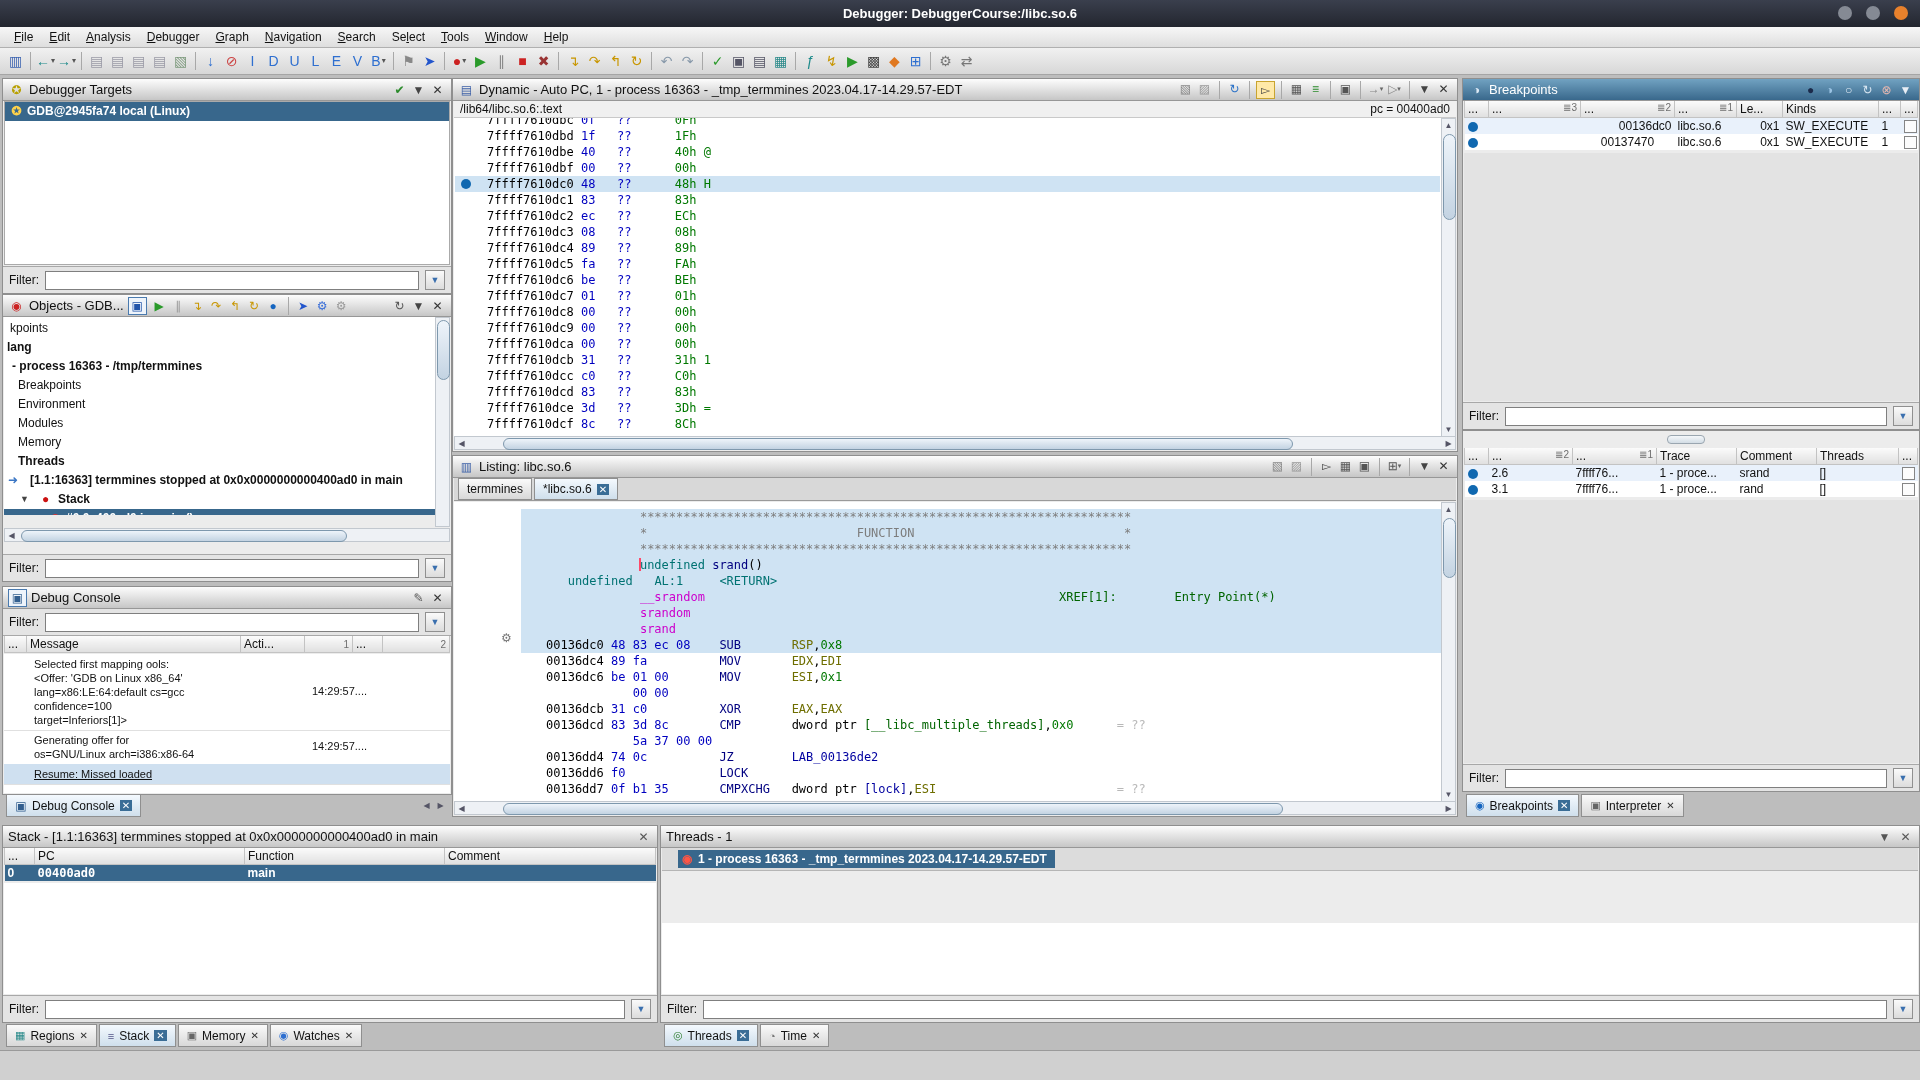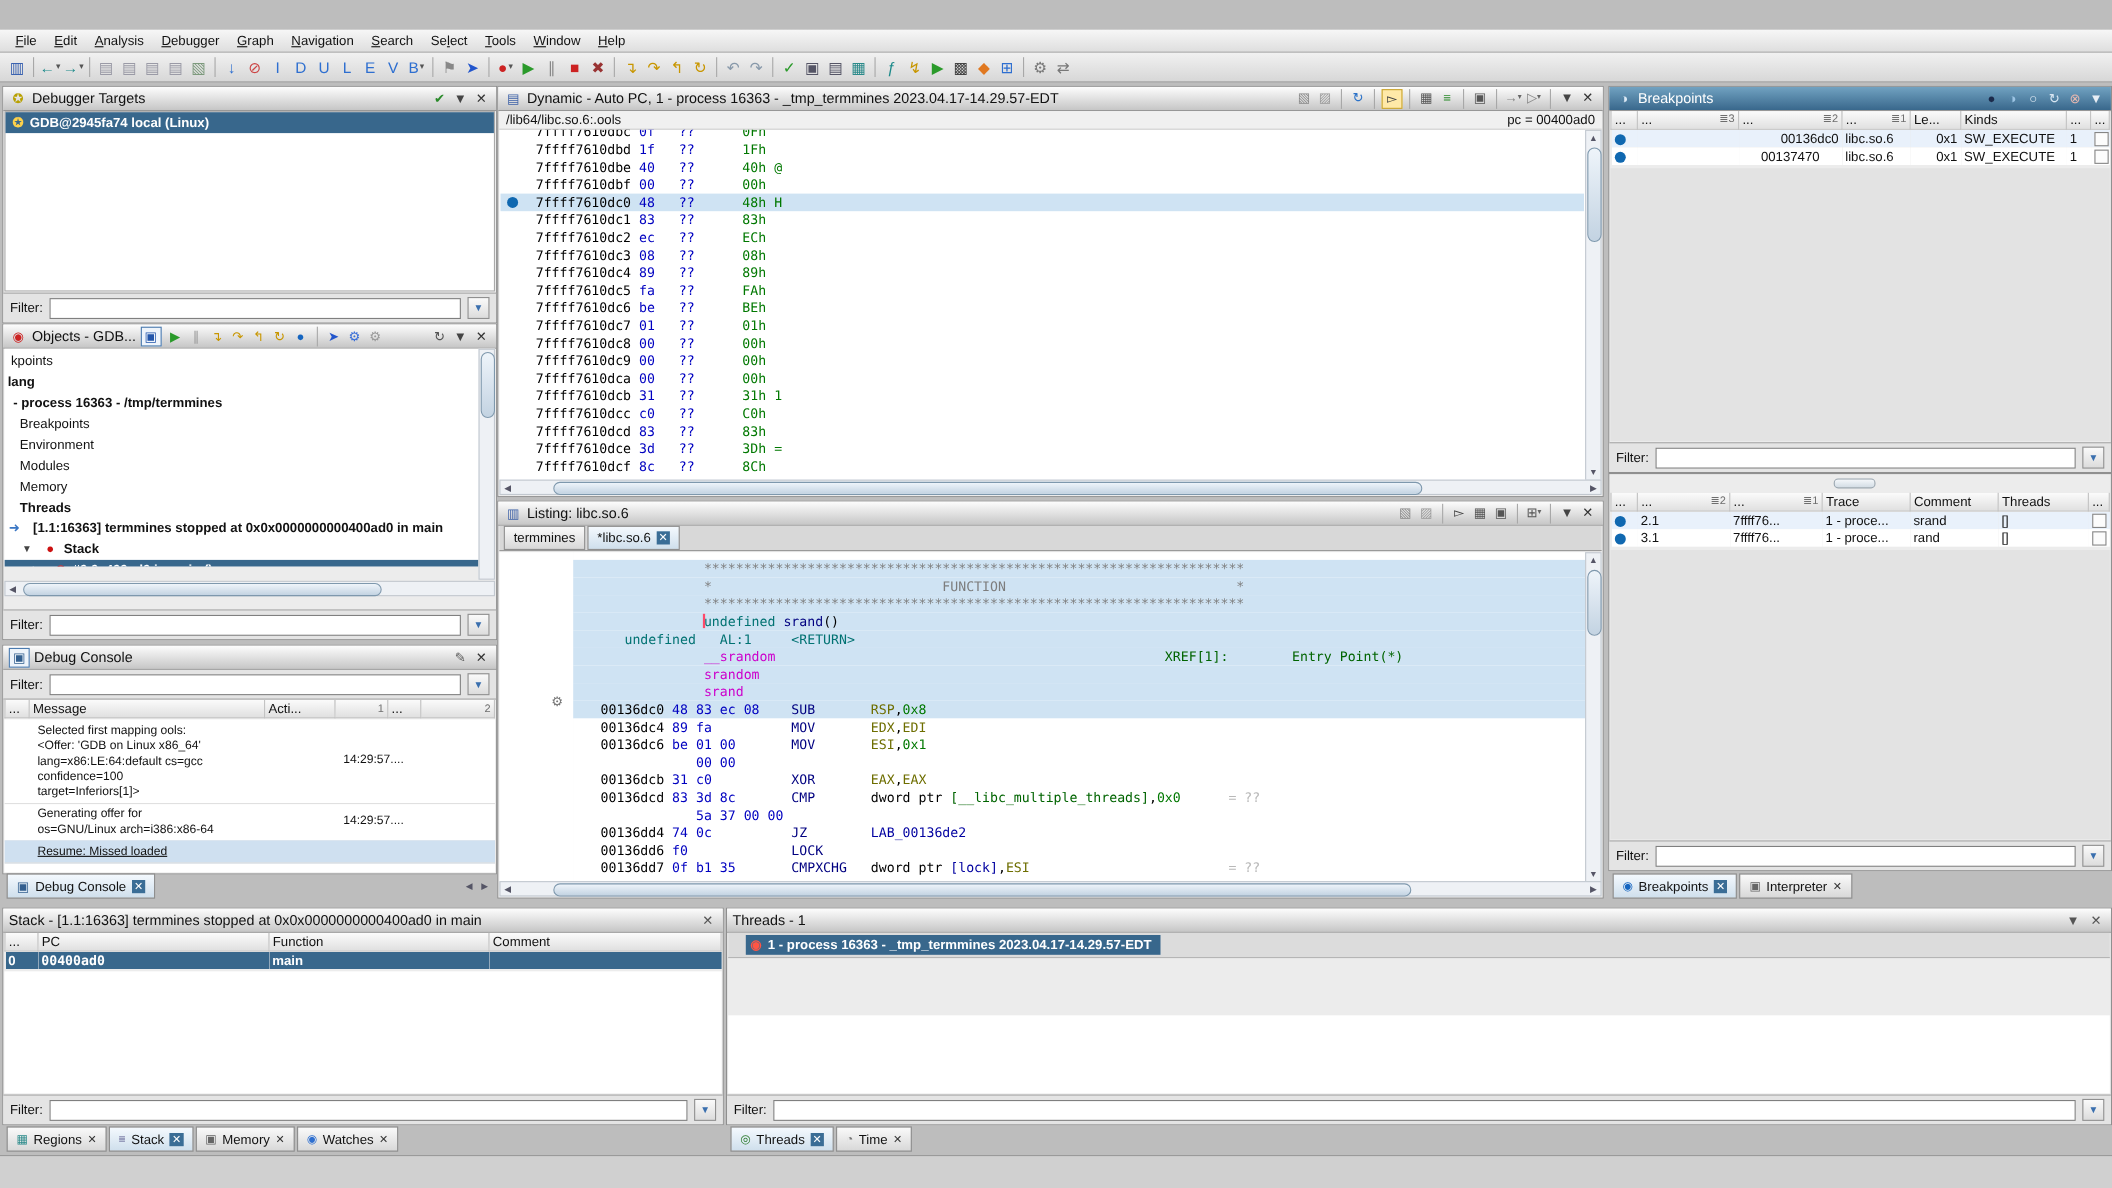--- a/index.html
+++ b/index.html
@@ -50,20 +50,28 @@
   .tabbar{position:absolute;display:flex;align-items:flex-end}
   .treerow{position:absolute;left:0;right:15px;height:19px;line-height:19px;white-space:nowrap}
   .msgline{height:14px;line-height:14px;font-size:11px;white-space:nowrap;overflow:hidden}
   .splitpill{position:absolute;width:36px;height:7px;border:1px solid #9aa6b0;border-radius:4px;background:linear-gradient(#f4f7fa,#d3dde5)}
 </style>
 </head>
 <body>
 
 <div id="screen">
 
+  <div class="titlebar">
+    <span>Debugger: DebuggerCourse:/libc.so.6</span>
+    <div class="tbbtns">
+      <div class="tbbtn" style="background:#858a94"></div>
+      <div class="tbbtn" style="background:#858a94"></div>
+      <div class="tbbtn" style="background:#e8812c"></div>
+    </div>
+  </div>
 
   <div class="menubar" id="menubar">
       <span class="menu-item"><u>F</u>ile</span>
       <span class="menu-item"><u>E</u>dit</span>
       <span class="menu-item"><u>A</u>nalysis</span>
       <span class="menu-item"><u>D</u>ebugger</span>
       <span class="menu-item"><u>G</u>raph</span>
       <span class="menu-item"><u>N</u>avigation</span>
       <span class="menu-item"><u>S</u>earch</span>
       <span class="menu-item">Se<u>l</u>ect</span>
@@ -326,21 +334,21 @@
           <span class="hicon" style="color: rgb(85, 85, 85);">▣</span>
           <div class="tsep"></div>
           <span class="hicon dd" style="color: rgb(136, 136, 136);">→</span>
           <span class="hicon dd" style="color: rgb(136, 136, 136);">▷</span>
           <div class="tsep"></div>
           <span class="hicon" style="color: rgb(68, 68, 68);">▼</span>
           <span class="hicon" style="color: rgb(51, 51, 51);">✕</span>
         </span>
     </div>
     <div style="position:absolute;top:22px;left:1px;right:1px;height:17px;background:#f0f0f0;border-bottom:1px solid #c9c9c9;display:flex;align-items:center;padding:0 6px;box-sizing:border-box">
-      <span>/lib64/libc.so.6:.ools</span>
+      <span>/lib64/libc.so.6:.text</span>
       <span class="spacer"></span>
       <span>pc = 00400ad0</span>
     </div>
     <div class="white mono" id="dynamic-rows" style="position:absolute;top:39px;left:1px;right:1px;height:319px;overflow:hidden"><div class="dynrow" style="top: -6px;"><span style="left: 32px; color: rgb(0, 0, 0);">7ffff7610dbc</span><span style="left: 125.925px; color: rgb(0, 0, 192);">0f</span><span style="left: 162.05px; color: rgb(0, 0, 192);">??</span><span style="left: 219.85px; color: rgb(0, 120, 0);">0Fh</span></div><div class="dynrow" style="top: 10px;"><span style="left: 32px; color: rgb(0, 0, 0);">7ffff7610dbd</span><span style="left: 125.925px; color: rgb(0, 0, 192);">1f</span><span style="left: 162.05px; color: rgb(0, 0, 192);">??</span><span style="left: 219.85px; color: rgb(0, 120, 0);">1Fh</span></div><div class="dynrow" style="top: 26px;"><span style="left: 32px; color: rgb(0, 0, 0);">7ffff7610dbe</span><span style="left: 125.925px; color: rgb(0, 0, 192);">40</span><span style="left: 162.05px; color: rgb(0, 0, 192);">??</span><span style="left: 219.85px; color: rgb(0, 120, 0);">40h</span><span style="left: 248.75px; color: rgb(0, 120, 0);">@</span></div><div class="dynrow" style="top: 42px;"><span style="left: 32px; color: rgb(0, 0, 0);">7ffff7610dbf</span><span style="left: 125.925px; color: rgb(0, 0, 192);">00</span><span style="left: 162.05px; color: rgb(0, 0, 192);">??</span><span style="left: 219.85px; color: rgb(0, 120, 0);">00h</span></div><div class="dynrow hlline" style="top: 58px;"><span style="left: 6px; top: 3px; width: 10px; height: 10px; border-radius: 50%; background: rgb(16, 104, 176);"></span><span style="left: 32px; color: rgb(0, 0, 0);">7ffff7610dc0</span><span style="left: 125.925px; color: rgb(0, 0, 192);">48</span><span style="left: 162.05px; color: rgb(0, 0, 192);">??</span><span style="left: 219.85px; color: rgb(0, 120, 0);">48h</span><span style="left: 248.75px; color: rgb(0, 120, 0);">H</span></div><div class="dynrow" style="top: 74px;"><span style="left: 32px; color: rgb(0, 0, 0);">7ffff7610dc1</span><span style="left: 125.925px; color: rgb(0, 0, 192);">83</span><span style="left: 162.05px; color: rgb(0, 0, 192);">??</span><span style="left: 219.85px; color: rgb(0, 120, 0);">83h</span></div><div class="dynrow" style="top: 90px;"><span style="left: 32px; color: rgb(0, 0, 0);">7ffff7610dc2</span><span style="left: 125.925px; color: rgb(0, 0, 192);">ec</span><span style="left: 162.05px; color: rgb(0, 0, 192);">??</span><span style="left: 219.85px; color: rgb(0, 120, 0);">ECh</span></div><div class="dynrow" style="top: 106px;"><span style="left: 32px; color: rgb(0, 0, 0);">7ffff7610dc3</span><span style="left: 125.925px; color: rgb(0, 0, 192);">08</span><span style="left: 162.05px; color: rgb(0, 0, 192);">??</span><span style="left: 219.85px; color: rgb(0, 120, 0);">08h</span></div><div class="dynrow" style="top: 122px;"><span style="left: 32px; color: rgb(0, 0, 0);">7ffff7610dc4</span><span style="left: 125.925px; color: rgb(0, 0, 192);">89</span><span style="left: 162.05px; color: rgb(0, 0, 192);">??</span><span style="left: 219.85px; color: rgb(0, 120, 0);">89h</span></div><div class="dynrow" style="top: 138px;"><span style="left: 32px; color: rgb(0, 0, 0);">7ffff7610dc5</span><span style="left: 125.925px; color: rgb(0, 0, 192);">fa</span><span style="left: 162.05px; color: rgb(0, 0, 192);">??</span><span style="left: 219.85px; color: rgb(0, 120, 0);">FAh</span></div><div class="dynrow" style="top: 154px;"><span style="left: 32px; color: rgb(0, 0, 0);">7ffff7610dc6</span><span style="left: 125.925px; color: rgb(0, 0, 192);">be</span><span style="left: 162.05px; color: rgb(0, 0, 192);">??</span><span style="left: 219.85px; color: rgb(0, 120, 0);">BEh</span></div><div class="dynrow" style="top: 170px;"><span style="left: 32px; color: rgb(0, 0, 0);">7ffff7610dc7</span><span style="left: 125.925px; color: rgb(0, 0, 192);">01</span><span style="left: 162.05px; color: rgb(0, 0, 192);">??</span><span style="left: 219.85px; color: rgb(0, 120, 0);">01h</span></div><div class="dynrow" style="top: 186px;"><span style="left: 32px; color: rgb(0, 0, 0);">7ffff7610dc8</span><span style="left: 125.925px; color: rgb(0, 0, 192);">00</span><span style="left: 162.05px; color: rgb(0, 0, 192);">??</span><span style="left: 219.85px; color: rgb(0, 120, 0);">00h</span></div><div class="dynrow" style="top: 202px;"><span style="left: 32px; color: rgb(0, 0, 0);">7ffff7610dc9</span><span style="left: 125.925px; color: rgb(0, 0, 192);">00</span><span style="left: 162.05px; color: rgb(0, 0, 192);">??</span><span style="left: 219.85px; color: rgb(0, 120, 0);">00h</span></div><div class="dynrow" style="top: 218px;"><span style="left: 32px; color: rgb(0, 0, 0);">7ffff7610dca</span><span style="left: 125.925px; color: rgb(0, 0, 192);">00</span><span style="left: 162.05px; color: rgb(0, 0, 192);">??</span><span style="left: 219.85px; color: rgb(0, 120, 0);">00h</span></div><div class="dynrow" style="top: 234px;"><span style="left: 32px; color: rgb(0, 0, 0);">7ffff7610dcb</span><span style="left: 125.925px; color: rgb(0, 0, 192);">31</span><span style="left: 162.05px; color: rgb(0, 0, 192);">??</span><span style="left: 219.85px; color: rgb(0, 120, 0);">31h</span><span style="left: 248.75px; color: rgb(0, 120, 0);">1</span></div><div class="dynrow" style="top: 250px;"><span style="left: 32px; color: rgb(0, 0, 0);">7ffff7610dcc</span><span style="left: 125.925px; color: rgb(0, 0, 192);">c0</span><span style="left: 162.05px; color: rgb(0, 0, 192);">??</span><span style="left: 219.85px; color: rgb(0, 120, 0);">C0h</span></div><div class="dynrow" style="top: 266px;"><span style="left: 32px; color: rgb(0, 0, 0);">7ffff7610dcd</span><span style="left: 125.925px; color: rgb(0, 0, 192);">83</span><span style="left: 162.05px; color: rgb(0, 0, 192);">??</span><span style="left: 219.85px; color: rgb(0, 120, 0);">83h</span></div><div class="dynrow" style="top: 282px;"><span style="left: 32px; color: rgb(0, 0, 0);">7ffff7610dce</span><span style="left: 125.925px; color: rgb(0, 0, 192);">3d</span><span style="left: 162.05px; color: rgb(0, 0, 192);">??</span><span style="left: 219.85px; color: rgb(0, 120, 0);">3Dh</span><span style="left: 248.75px; color: rgb(0, 120, 0);">=</span></div><div class="dynrow" style="top: 298px;"><span style="left: 32px; color: rgb(0, 0, 0);">7ffff7610dcf</span><span style="left: 125.925px; color: rgb(0, 0, 192);">8c</span><span style="left: 162.05px; color: rgb(0, 0, 192);">??</span><span style="left: 219.85px; color: rgb(0, 120, 0);">8Ch</span></div></div>
     <div class="sbV" style="right:1px;top:39px;height:319px">
       <span class="sbarrow" style="left:0;top:0">▲</span>
       <div class="sbthumb" style="left:1px;width:11px;top:15px;height:84px"></div>
       <span class="sbarrow" style="left:0;bottom:0">▼</span>
     </div>
     <div class="sbH" style="left:1px;right:1px;bottom:1px">
@@ -481,21 +489,21 @@
           <th><span>...</span></th>
           <th><span>...</span><span class="sortb">≣<span>2</span></span></th>
           <th><span>...</span><span class="sortb">≣<span>1</span></span></th>
           <th><span>Trace</span></th>
           <th><span>Comment</span></th>
           <th><span>Threads</span></th>
           <th><span>...</span></th>
         </tr>
         <tr class="rowA">
           <td><span class="dot"></span></td>
-          <td>2.1</td>
+          <td>2.6</td>
           <td>7ffff76...</td>
           <td>1 - proce...</td>
           <td>srand</td>
           <td>[]</td>
           <td><span class="chk"></span></td>
         </tr>
         <tr style="background:#fff">
           <td><span class="dot"></span></td>
           <td>3.1</td>
           <td>7ffff76...</td>

